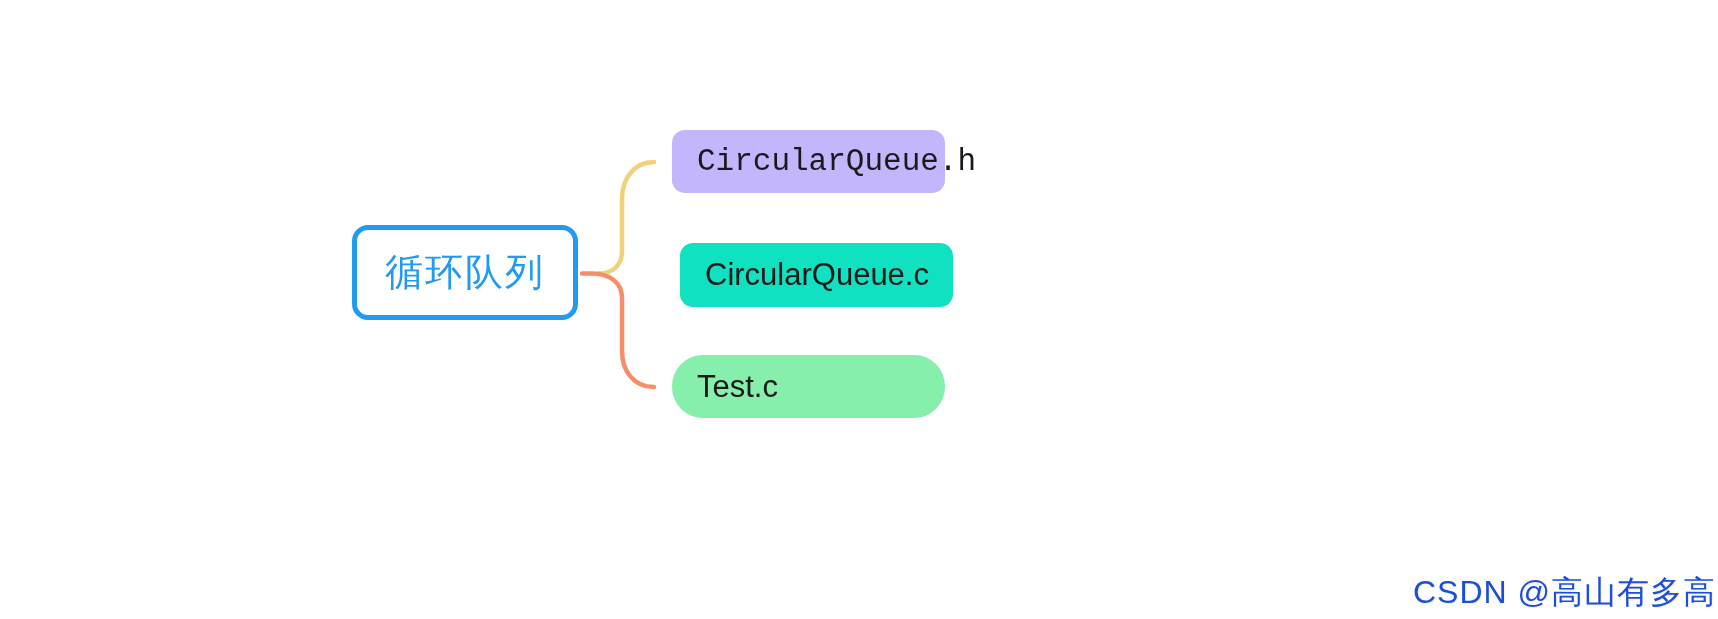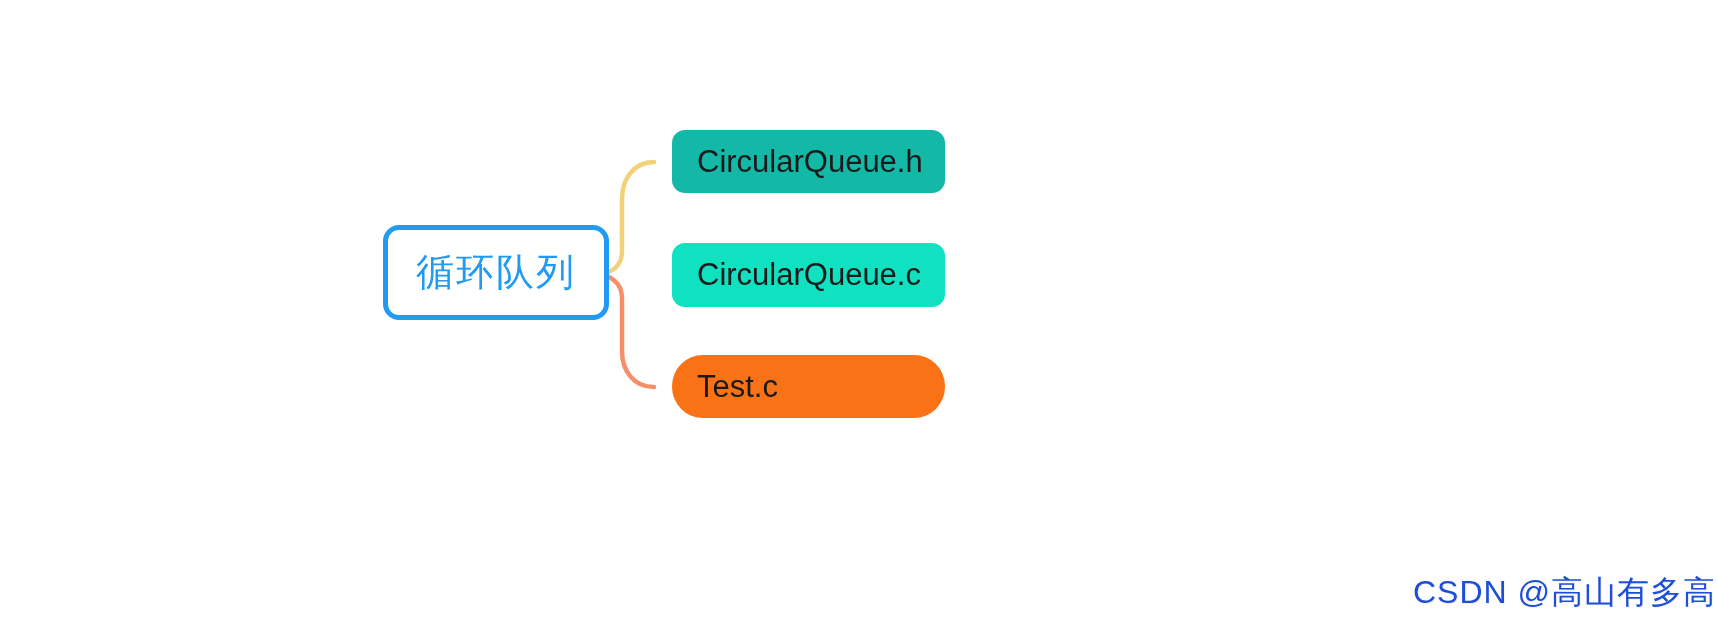--- a/index.html
+++ b/index.html
@@ -46,21 +46,21 @@
     left: 672px;
     width: 273px;
     height: 63px;
     background: #0fe1c1;
     border-radius: 13px;
     padding-left: 25px;
     font-size: 31px;
     color: #1a1a1a;
   }
   .child-node.c0 { top: 130px; }
-  .child-node.c1 { top: 243px; height: 64px; }
+  .child-node.c1 { top: 243px; height: 64px; margin-left: 8px; }
   .child-node.c2 { top: 355px; }
   .node-label { white-space: nowrap; }
   .watermark {
     position: absolute;
     top: 571px;
     right: 2px;
     font-size: 32px;
     color: #d8d8d8;
     letter-spacing: 1px;
     white-space: nowrap;
@@ -70,31 +70,31 @@
 </head>
 <body>
 
 <div class="canvas">
 
   <svg class="connectors" width="1718" height="619" viewBox="0 0 1718 619">
     <path d="M 599 273.5 C 613 273.5 622 265 622 251 L 622 199 C 622 180 633 162 654 162" fill="none" stroke="#f1d179" stroke-width="4.5" stroke-linecap="round"></path>
     <path d="M 582 273.5 L 592 273.5 C 609 273.5 622 282 622 298 L 622 351 C 622 370 633 387 654 387" fill="none" stroke="#f68f69" stroke-width="4.5" stroke-linecap="round"></path>
   </svg>
 
-  <div class="node root-node" style="color: rgb(33, 155, 242); border-color: rgb(33, 155, 242); background-color: rgb(255, 255, 255); margin-left: 31px;">
+  <div class="node root-node" style="color: rgb(33, 155, 242); border-color: rgb(33, 155, 242); background-color: rgb(255, 255, 255);">
     <span class="node-label">循环队列</span>
   </div>
 
-  <div class="node child-node c0" style="background-color: #14b8a6; color: rgb(26, 26, 26);">
+  <div class="node child-node c0" style="background-color: #c4b5fd; color: rgb(26, 26, 26); font-family: Liberation Mono, monospace;">
     <span class="node-label">CircularQueue.h</span>
   </div>
 
   <div class="node child-node c1" style="background-color: rgb(15, 225, 193); color: rgb(26, 26, 26);">
     <span class="node-label">CircularQueue.c</span>
   </div>
 
-  <div class="node child-node c2" style="background-color: #f97316; color: rgb(26, 26, 26); border-radius: 31px;">
+  <div class="node child-node c2" style="background-color: #86efac; color: rgb(26, 26, 26); border-radius: 31px;">
     <span class="node-label">Test.c</span>
   </div>
 
   <div class="watermark" style="color: #1d4ed8;">CSDN @高山有多高</div>
 
 </div>
 
 </body></html>

